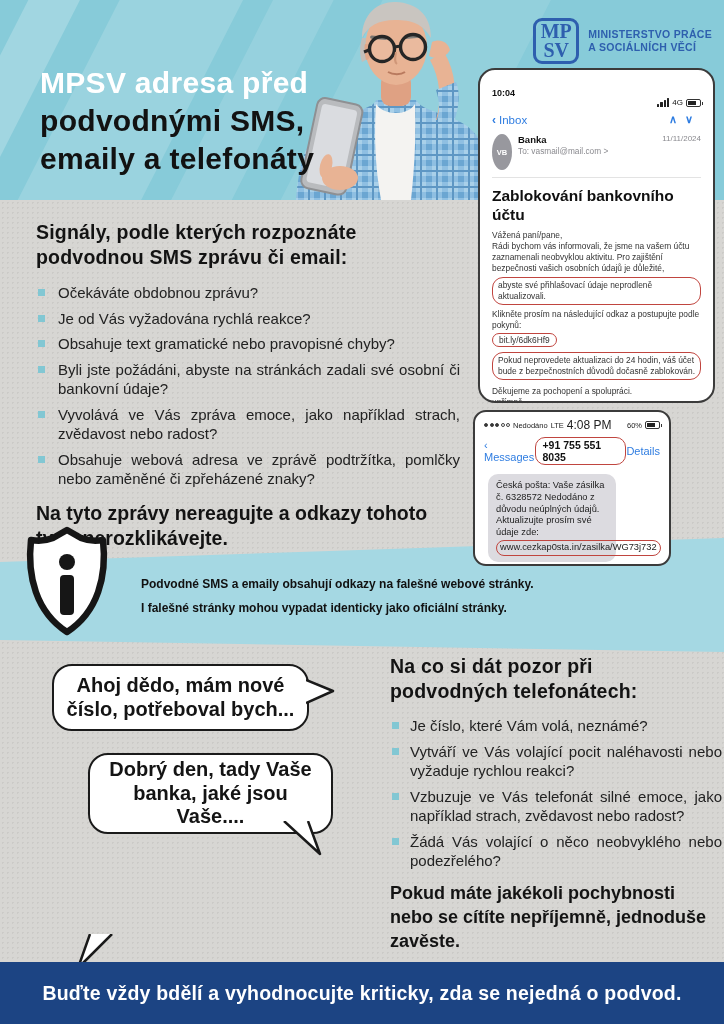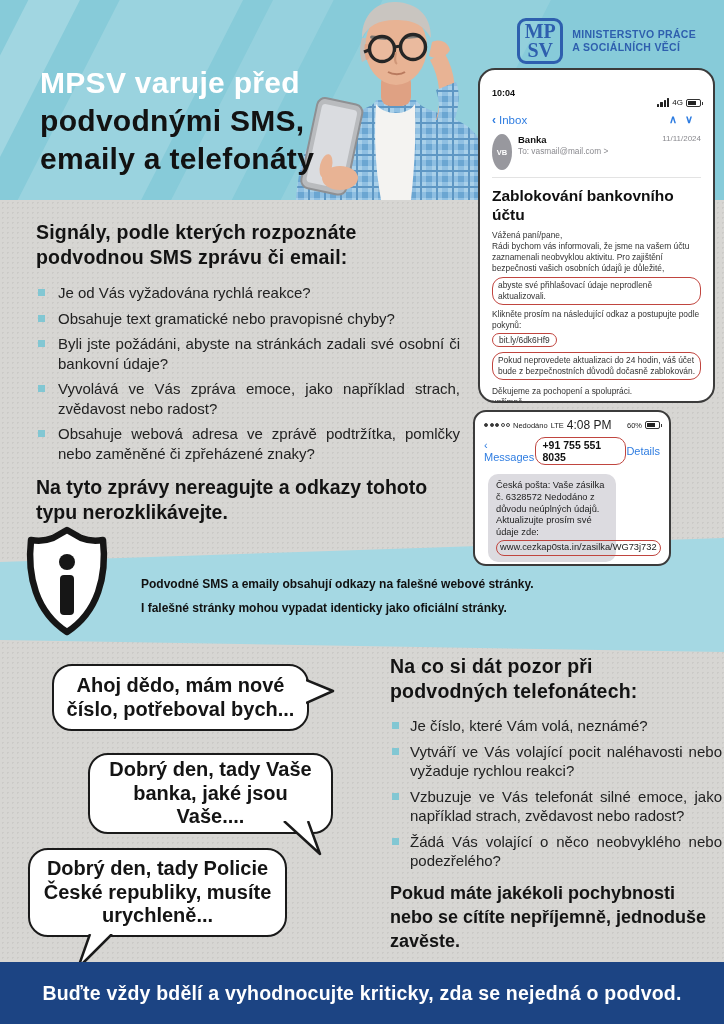--- a/index.html
+++ b/index.html
@@ -16,21 +16,21 @@
   .header{ position:absolute; left:0; top:0; width:724px; height:200px; background:#87cbd9; overflow:hidden; }
   .stripe{ position:absolute; background:rgba(255,255,255,0.22); transform:rotate(27deg); }
   .stripe.s1{ left:-30px; top:-90px; width:46px; height:420px; }
   .stripe.s2{ left:55px; top:-120px; width:110px; height:520px; background:rgba(255,255,255,0.16);}
   .stripe.s3{ left:205px; top:-120px; width:54px; height:520px; background:rgba(255,255,255,0.13);}
   .stripe.s4{ left:300px; top:-80px; width:150px; height:520px; background:rgba(255,255,255,0.10);}
   .title{ position:absolute; left:40px; top:64px; font-weight:bold; font-size:30px; line-height:38px; letter-spacing:.3px; z-index:3;}
   .title .t1{ color:#ffffff; }
   .title .t2{ color:#121212; }
   .man-svg{ position:absolute; left:282px; top:0; z-index:2; }
-  .logo{ position:absolute; right:28px; top:18px; display:flex; gap:9px; align-items:center; z-index:3;}
+  .logo{ position:absolute; right:12px; top:18px; display:flex; gap:9px; align-items:center; z-index:3;}
   .logo-box{ width:46px; height:46px; border:3.5px solid #2e5fae; border-radius:9px; color:#2e5fae;
     font-family:"Liberation Serif", serif; font-weight:bold; font-size:20px; line-height:19px;
     display:flex; flex-direction:column; align-items:center; justify-content:center; }
   .logo-name{ color:#2e5fae; font-weight:bold; font-size:10.5px; line-height:13px; letter-spacing:.3px;}
   
   .phone{ position:absolute; background:#fff; border:2.5px solid #3b3b3b; box-sizing:border-box; z-index:6; }
   .phone-email{ left:478px; top:68px; width:237px; height:335px; border-radius:17px; padding:8px 12px; overflow:hidden;}
   .statusbar{ display:flex; justify-content:space-between; align-items:center; font-size:9px; font-weight:bold; color:#111;}
   .status-right{ display:flex; align-items:center; gap:3px; font-weight:normal; font-size:8px;margin-top:20px;}
   .sigbars{ display:flex; align-items:flex-end; gap:1px; }
@@ -149,40 +149,41 @@
 
       <g transform="rotate(12 48 150)">
         <rect x="26" y="100" width="46" height="92" rx="8" fill="#b9bbbe" stroke="#8e9093" stroke-width="2"></rect>
         <rect x="31" y="106" width="36" height="80" rx="4" fill="#dadce0"></rect>
       </g>
       <ellipse cx="58" cy="178" rx="18" ry="12" fill="#e8b394"></ellipse>
       <ellipse cx="44" cy="166" rx="6" ry="12" fill="#e8b394" transform="rotate(14 44 166)"></ellipse>
     </svg>
 
     <div class="title">
-      <div class="t1">MPSV varuje před</div>
+      <div class="t1">MPSV adresa před</div>
       <div class="t2">podvodnými SMS,</div>
       <div class="t2">emaily a telefonáty</div>
     </div>
 
     <div class="logo">
       <div class="logo-box">
         <div>MP</div>
         <div>SV</div>
       </div>
       <div class="logo-name">
         <div>MINISTERSTVO PRÁCE</div>
         <div>A SOCIÁLNÍCH VĚCÍ</div>
       </div>
     </div>
   </div>
 
   <section class="signals">
     <div class="h2">Signály, podle kterých rozpoznáte podvodnou SMS zprávu či email:</div>
     <ul class="blist">
+      <li>Očekáváte obdobnou zprávu?</li>
       <li>Je od Vás vyžadována rychlá reakce?</li>
       <li>Obsahuje text gramatické nebo pravopisné chyby?</li>
       <li>Byli jste požádáni, abyste na stránkách zadali své osobní či bankovní údaje?</li>
       <li>Vyvolává ve Vás zpráva emoce, jako například strach, zvědavost nebo radost?</li>
       <li>Obsahuje webová adresa ve zprávě podtržítka, pomlčky nebo zaměněné či zpřeházené znaky?</li>
     </ul>
     <div class="conclusion">Na tyto zprávy nereagujte a odkazy tohoto typu nerozklikávejte.</div>
   </section>
 
   <div class="band"></div>
@@ -276,23 +277,20 @@
     <path d="M0,3 L27,14 L0,26" fill="#ffffff" stroke="#1a1a1a" stroke-width="2.5" stroke-linejoin="round"></path>
   </svg>
 
   <div class="bubble b2">
     <span>Dobrý den, tady Vaše banka, jaké jsou Vaše....</span>
   </div>
   <svg class="tail" style="left:278px; top:821px;" width="48" height="38" viewBox="0 0 48 38">
     <path d="M6,0 L42,33 L30,0" fill="#ffffff" stroke="#1a1a1a" stroke-width="2.5" stroke-linejoin="round"></path>
   </svg>
 
-  <div class="bubble b3">
-    <span>Dobrý den, tady Policie České republiky, musíte urychleně...</span>
-  </div>
   <svg class="tail" style="left:68px; top:934px;" width="52" height="36" viewBox="0 0 52 36">
     <path d="M44,0 L10,34 L22,0" fill="#ffffff" stroke="#1a1a1a" stroke-width="2.5" stroke-linejoin="round"></path>
   </svg>
 
   <section class="calls">
     <div class="h2">Na co si dát pozor při podvodných telefonátech:</div>
     <ul class="blist">
       <li>Je číslo, které Vám volá, neznámé?</li>
       <li>Vytváří ve Vás volající pocit naléhavosti nebo vyžaduje rychlou reakci?</li>
       <li>Vzbuzuje ve Vás telefonát silné emoce, jako například strach, zvědavost nebo radost?</li>

